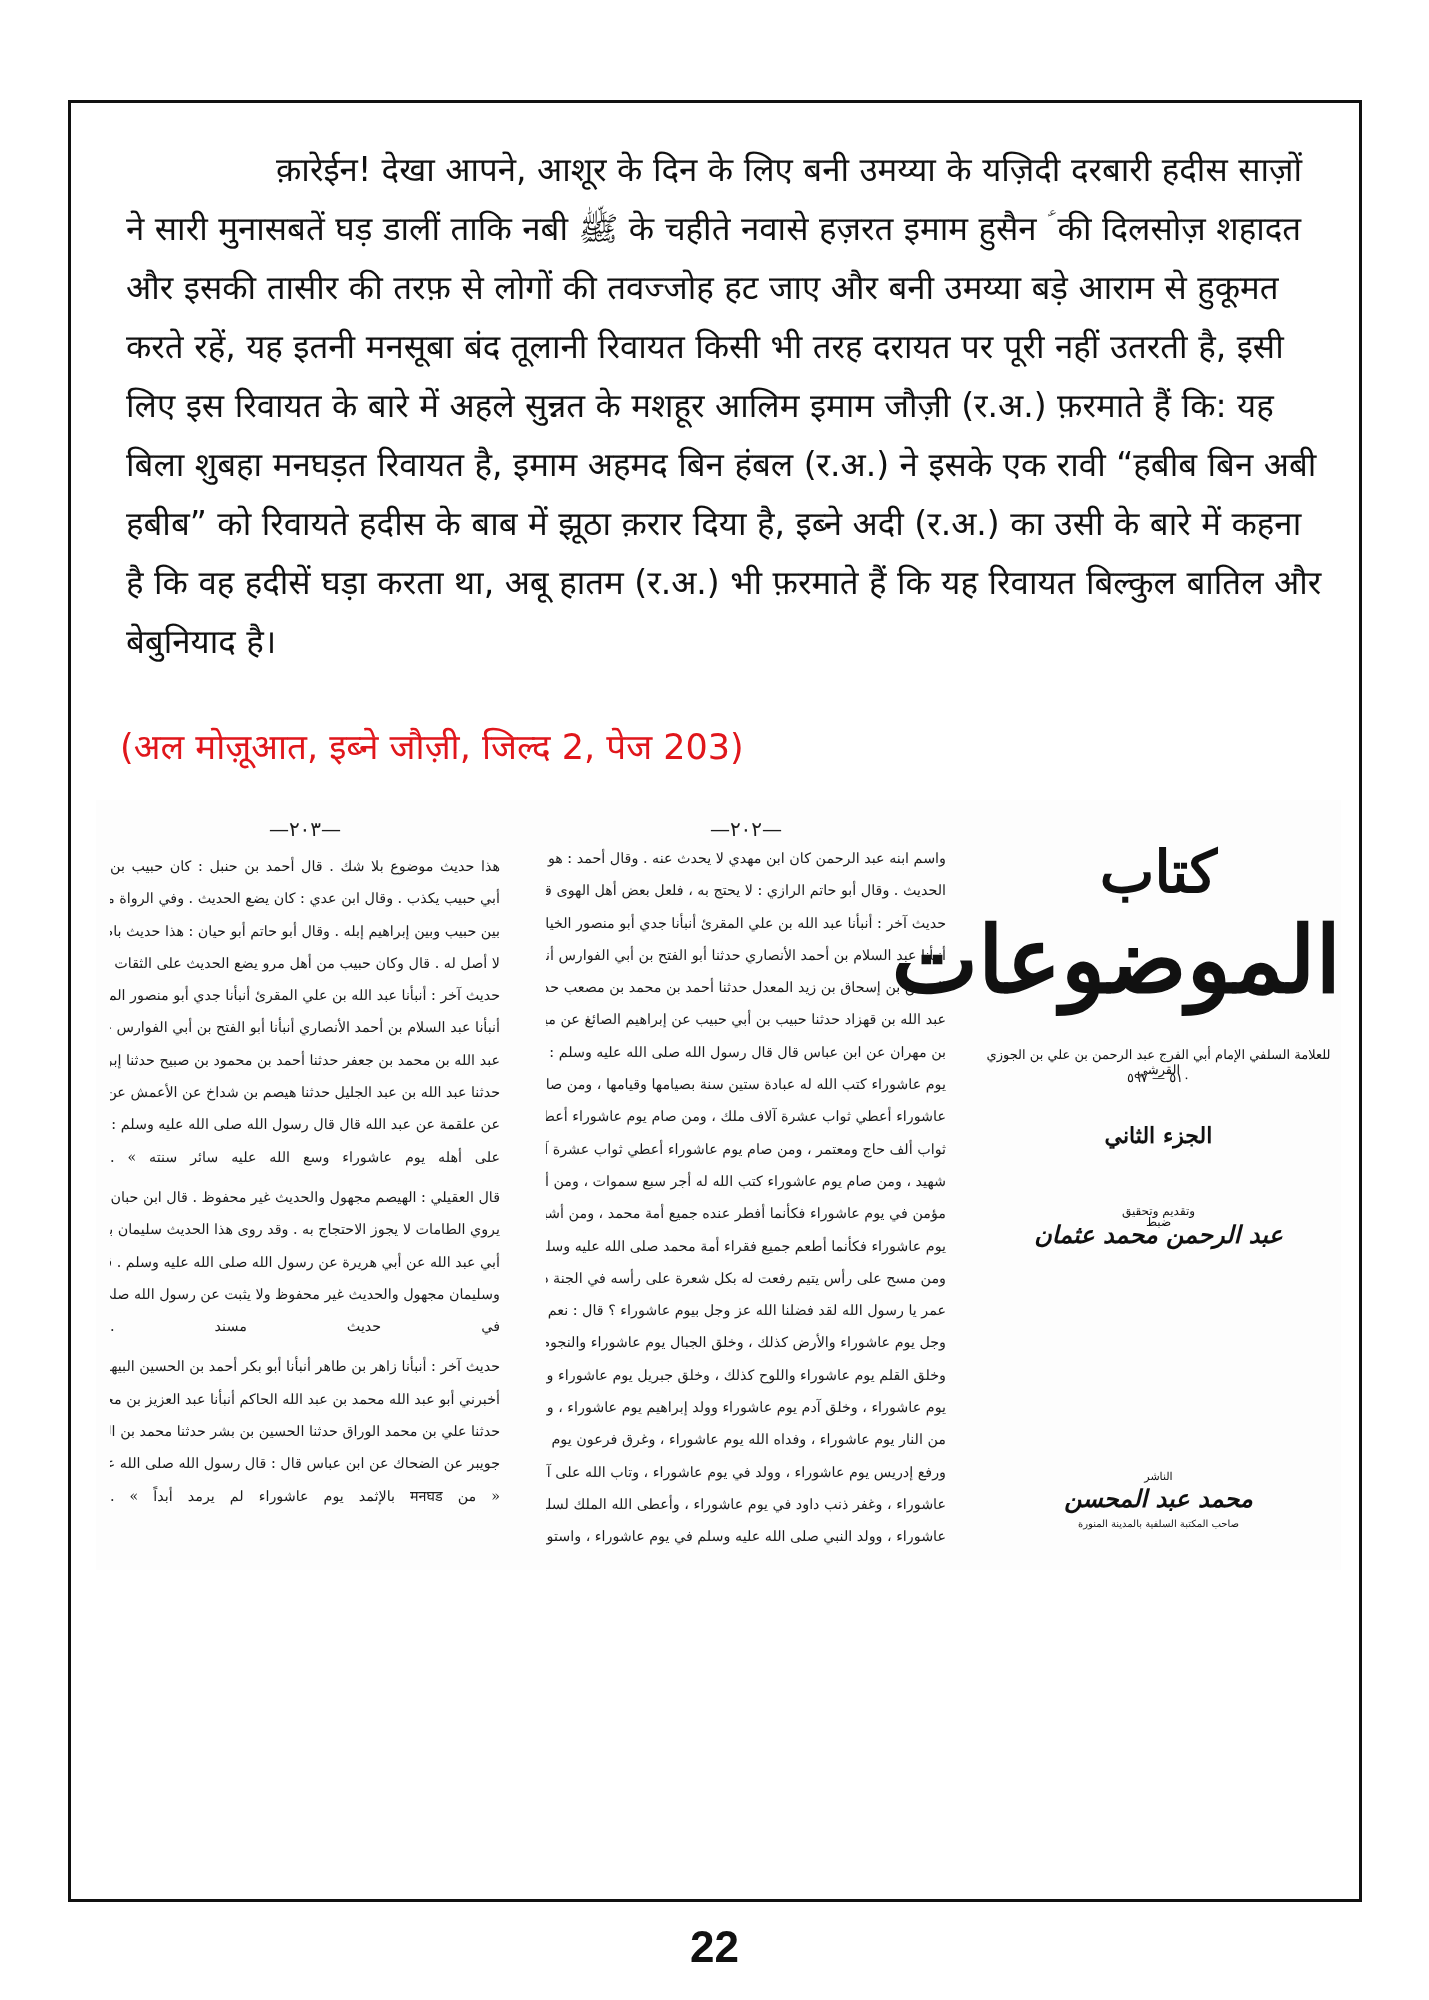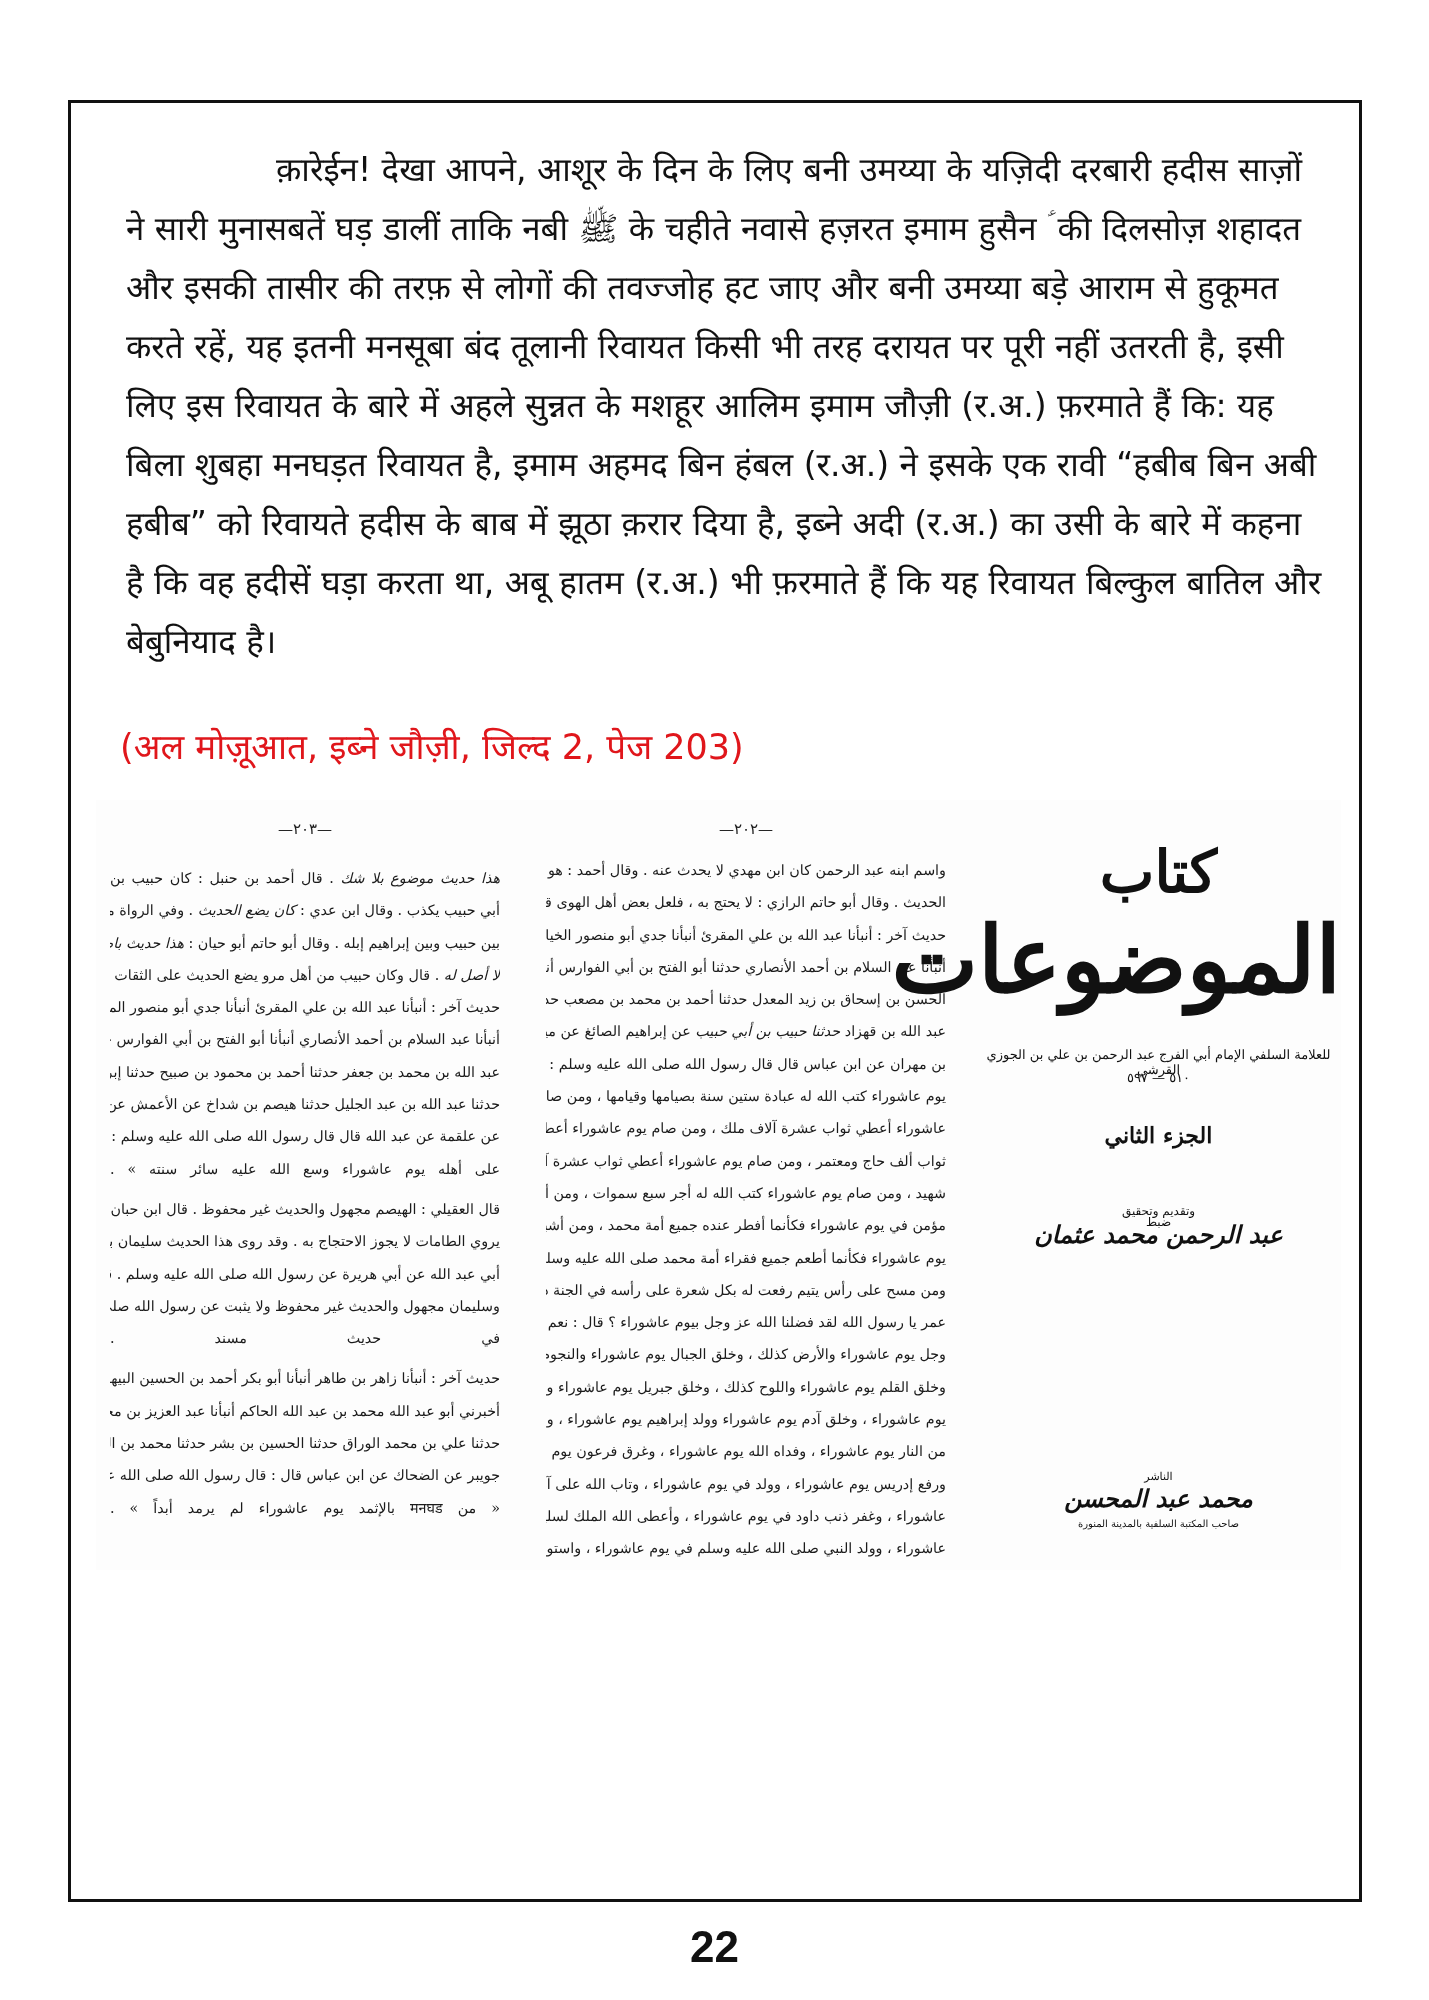--- a/index.html
+++ b/index.html
@@ -3,26 +3,26 @@
 <meta charset="utf-8">
 <style>
   html, body { margin: 0; padding: 0; background: #ffffff; }
   body { width: 1429px; height: 2000px; position: relative; overflow: hidden; font-family: "DejaVu Sans", sans-serif; color: #111; }
   .frame { position: absolute; left: 68px; top: 100px; width: 1288px; height: 1796px; border: 3px solid #111; box-sizing: content-box; }
   .hindi { position: absolute; left: 126px; top: 140px; width: 1200px; font-family: "DejaVu Sans", sans-serif; font-size: 33px; line-height: 59px; color: #111; }
   .hindi p { margin: 0; text-indent: 150px; }
   .ref { position: absolute; left: 120px; top: 722px; font-family: "DejaVu Sans", sans-serif; font-size: 35px; color: #e0161b; }
   .scan { position: absolute; left: 96px; top: 800px; width: 1245px; height: 770px; background: #fdfdfd; }
   .col { position: absolute; direction: rtl; font-family: "DejaVu Serif", serif; font-size: 14.3px; line-height: 32.3px; color: #1b1b1b; text-align: justify; }
-  .col .pgno { text-align: center; direction: ltr; font-size: 15px; margin-bottom: 12px; height: 26px; line-height: 26px; }
+  .col .pgno { text-align: center; direction: ltr; font-size: 20px; height: 26px; line-height: 26px; }
   .col .line { display: block; white-space: nowrap; overflow: hidden; text-align: justify; text-align-last: justify; }
   .col .para { display: block; height: 8px; }
   .col-a { left: 14px; top: 16px; width: 390px; }
   .col-b { left: 450px; top: 16px; width: 400px; }
-  .ul { border-bottom: 2.5px solid #d32f3a; padding-bottom: 13px; font-style: italic; }
+  .ul { border-bottom: 2.5px solid #d32f3a; padding-bottom: 13px; }
   .cover { position: absolute; left: 880px; top: 0; width: 365px; height: 770px; direction: rtl; text-align: center; font-family: "DejaVu Serif", serif; color: #111; }
   .cover .kitab { position: absolute; top: 38px; left: 0; right: 0; font-size: 58px; font-weight: bold; }
   .cover .title { position: absolute; top: 100px; left: 0; right: 0; font-size: 92px; font-weight: bold; line-height: 120px; }
   .cover .author { position: absolute; top: 247px; left: 0; right: 0; font-size: 13px; }
   .cover .dates { position: absolute; top: 270px; left: 0; right: 0; font-size: 13px; direction: ltr; }
   .cover .vol { position: absolute; top: 322px; left: 0; right: 0; font-size: 22px; font-weight: bold; }
   .cover .edit1 { position: absolute; top: 384px; left: 0; right: 0; font-size: 12px; margin-top: 31px; }
   .cover .edit2 { position: absolute; top: 404px; left: 0; right: 0; font-size: 12px; }
   .cover .editor { position: absolute; top: 420px; left: 0; right: 0; font-size: 24px; font-weight: bold; font-style: italic; }
   .cover .pub-label { position: absolute; top: 670px; left: 0; right: 0; font-size: 11px; }

